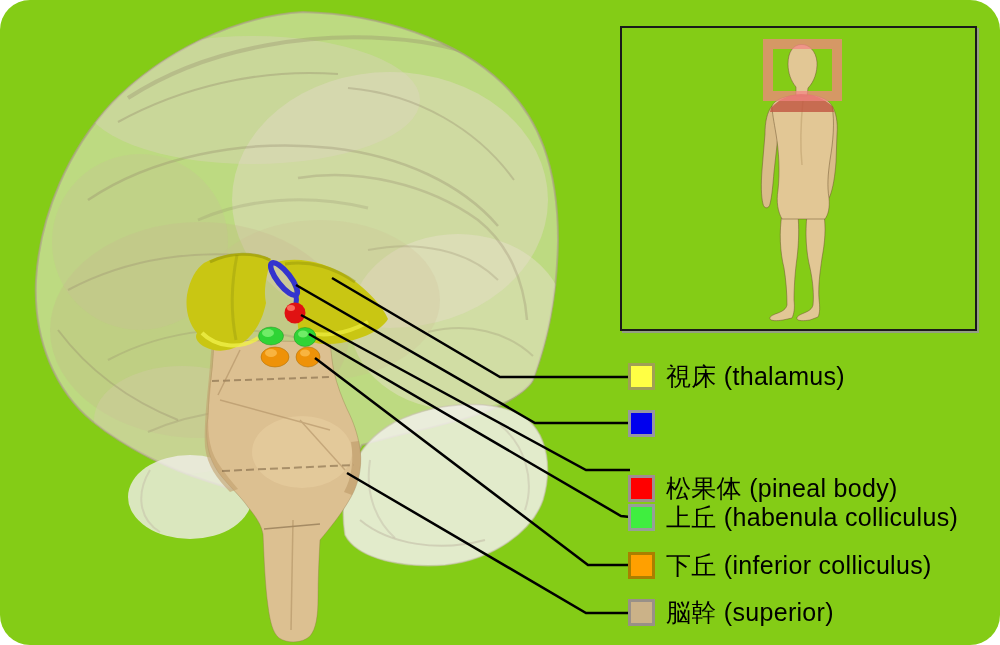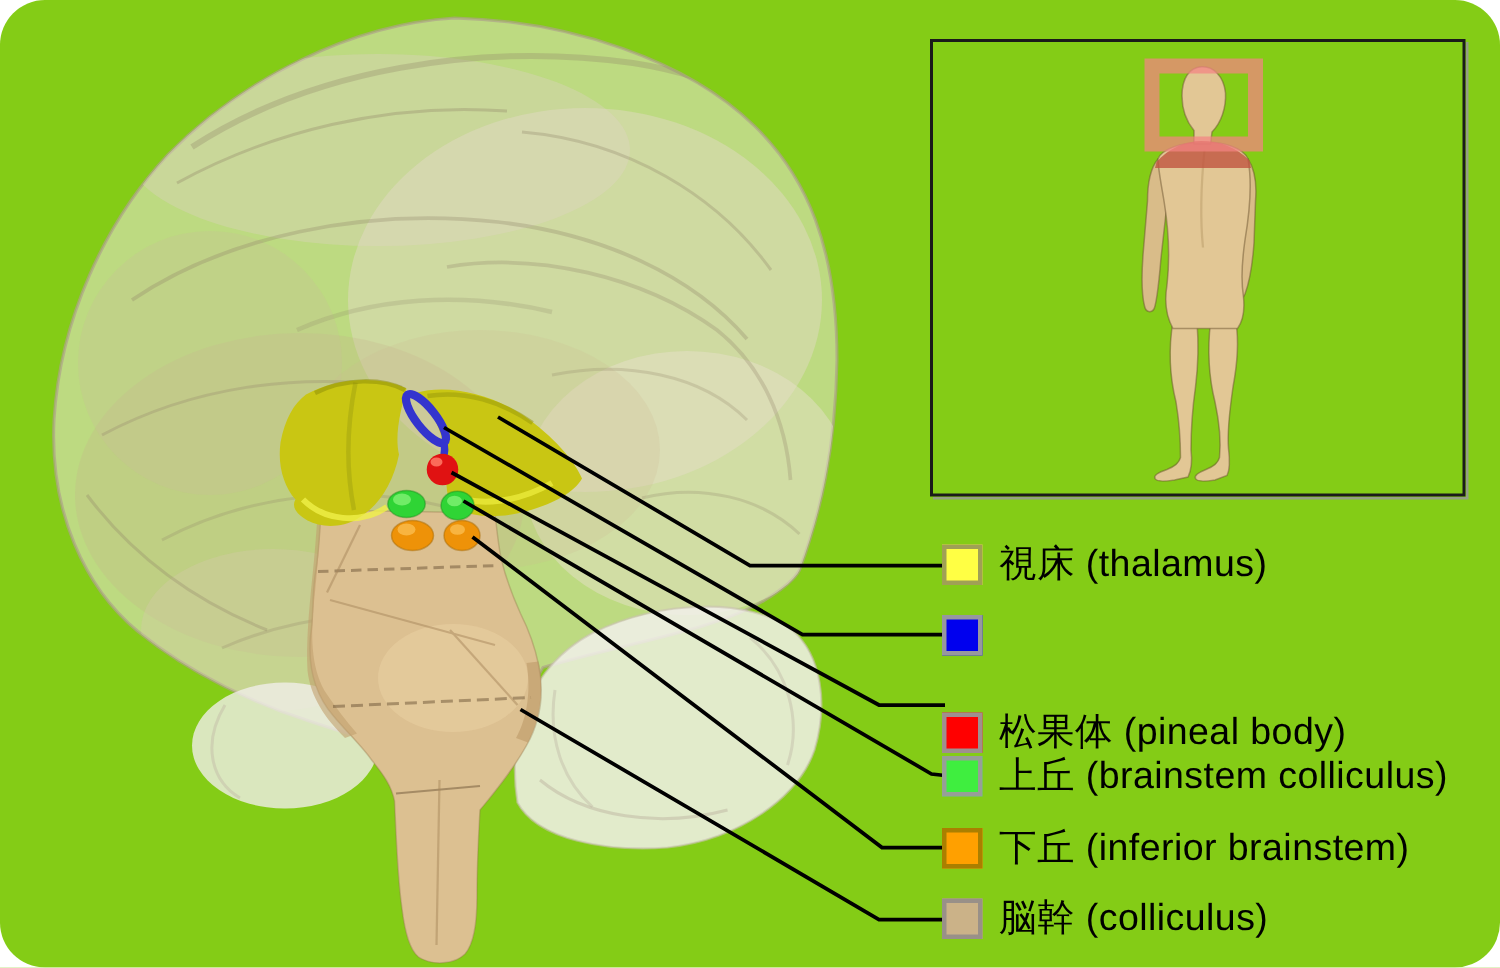--- a/index.html
+++ b/index.html
@@ -194,25 +194,25 @@
     </div>
     <div class="legend-row" style="top:410px">
       <span class="swatch" style="background-color: rgb(0, 0, 238); border-color: rgb(151, 151, 159);"></span>
     </div>
     <div class="legend-row" style="top:475px">
       <span class="swatch" style="background-color: rgb(255, 0, 0); border-color: rgb(159, 143, 143);"></span>
       <span class="legend-label">松果体 (pineal body)</span>
     </div>
     <div class="legend-row" style="top:504px">
       <span class="swatch" style="background-color: rgb(63, 238, 63); border-color: rgb(151, 159, 151);"></span>
-      <span class="legend-label">上丘 (brainstem colliculus)</span>
+      <span class="legend-label">上丘 (habenula colliculus)</span>
     </div>
     <div class="legend-row" style="top:552px">
       <span class="swatch" style="background-color: rgb(255, 160, 0); border-color: rgb(170, 127, 0);"></span>
-      <span class="legend-label">下丘 (inferior brainstem)</span>
+      <span class="legend-label">下丘 (inferior colliculus)</span>
     </div>
     <div class="legend-row" style="top:599px">
       <span class="swatch" style="background-color: rgb(203, 178, 136); border-color: rgb(153, 144, 136);"></span>
-      <span class="legend-label">脳幹 (colliculus)</span>
+      <span class="legend-label">脳幹 (superior)</span>
     </div>
   </div>
 
 </div>
 
 </body></html>

